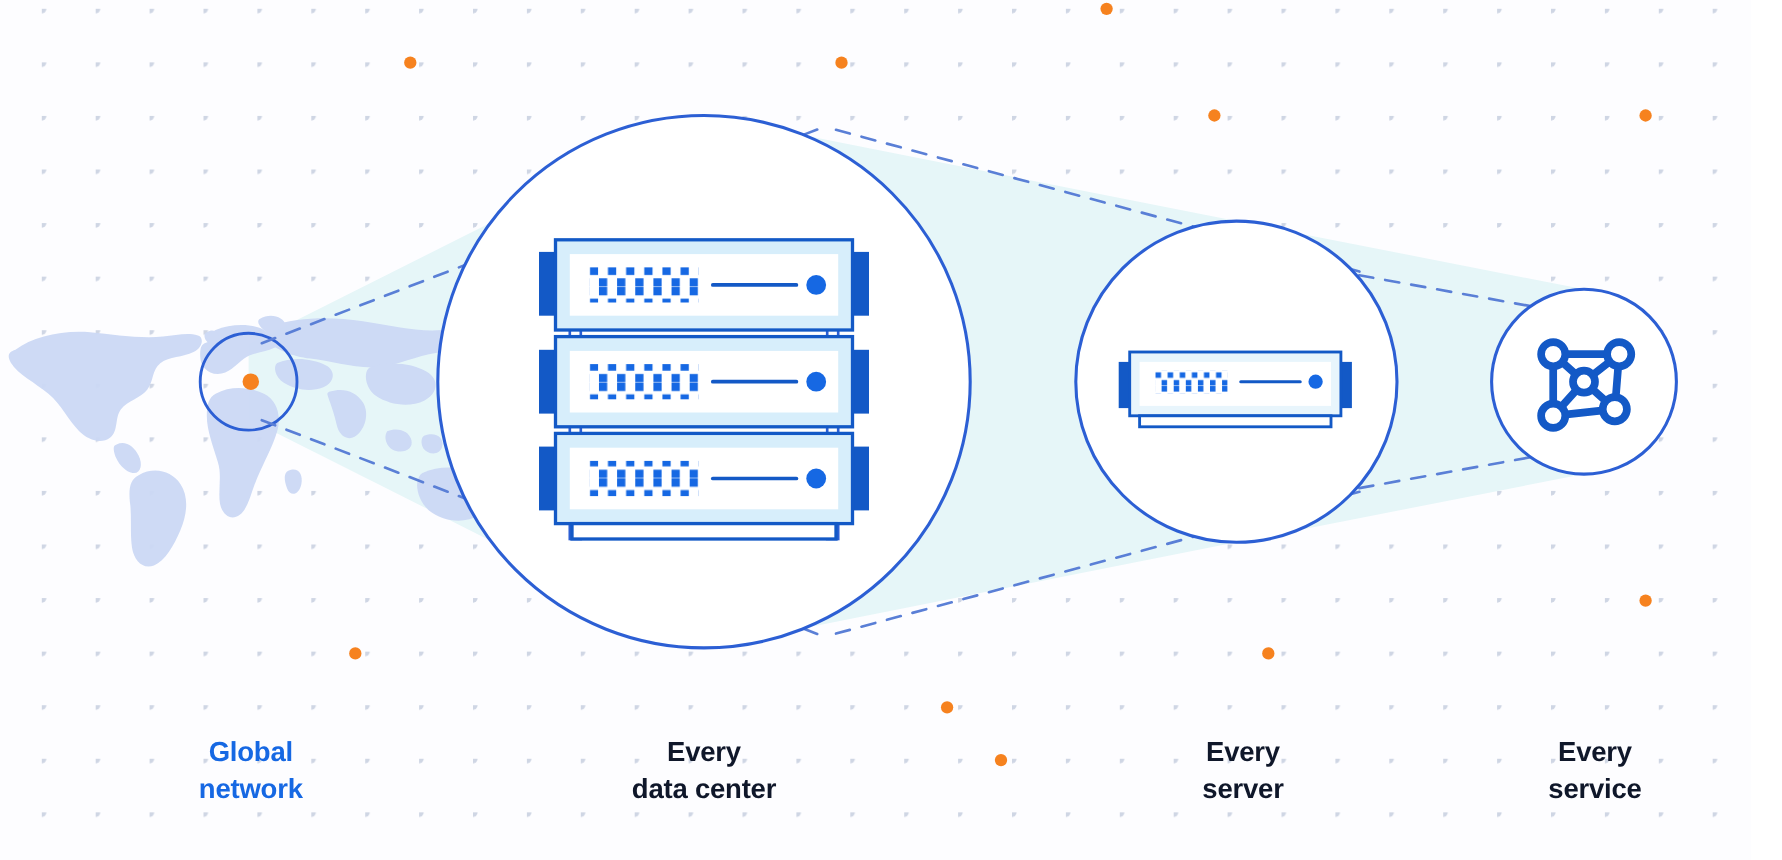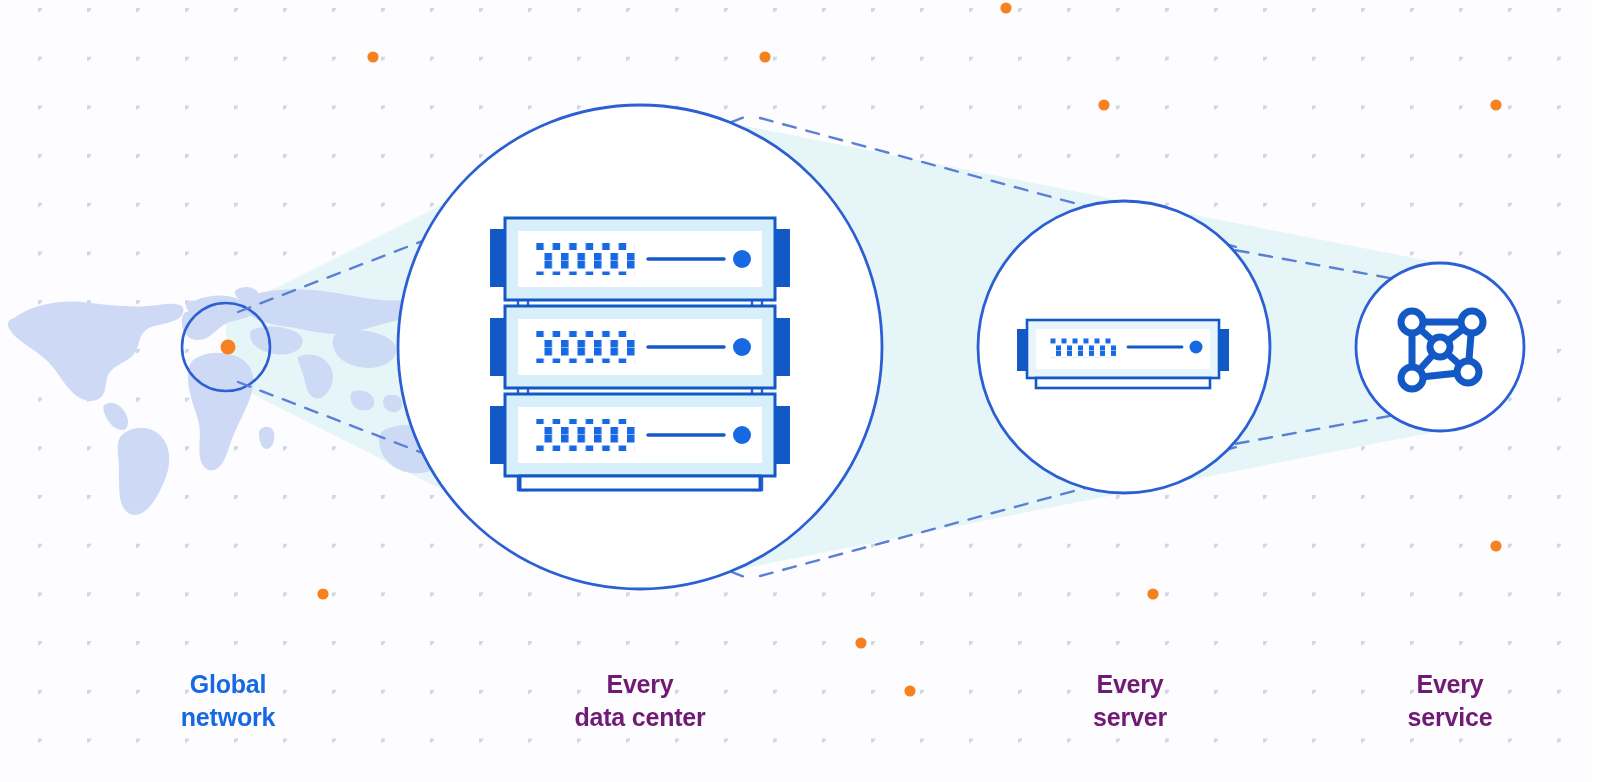--- a/index.html
+++ b/index.html
@@ -20,21 +20,21 @@
     inset: 0;
     width: 1620px;
     height: 782px;
   }
   .label {
     position: absolute;
     text-align: center;
     line-height: 1.32;
     font-size: 25px;
     font-weight: 700;
-    color: #701a75;
+    color: #0f172a;
     white-space: pre-line;
     letter-spacing: -0.2px;
   }
   .label.accent {
     color: #1668e3;
   }
 </style>
 </head>
 <body>
 

